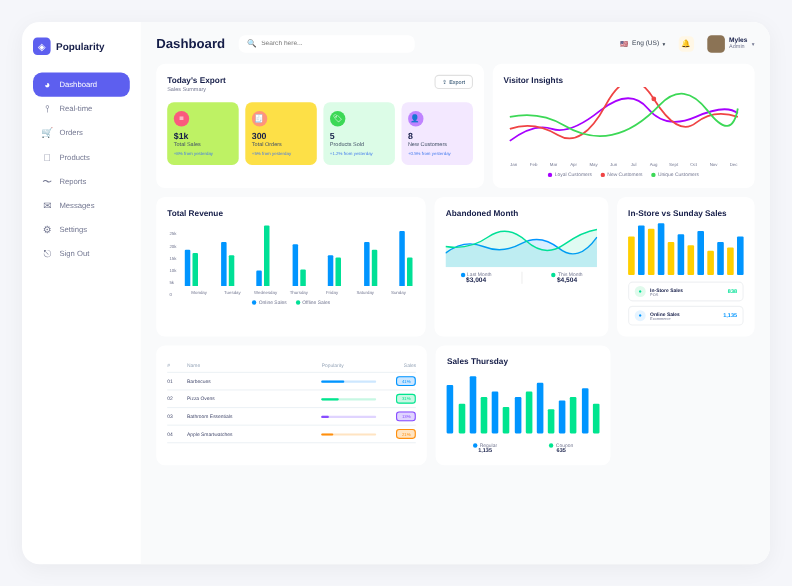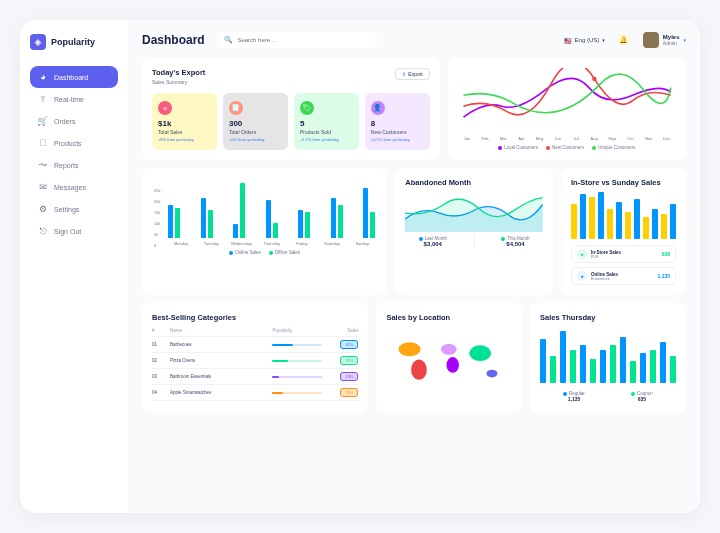--- a/index.html
+++ b/index.html
@@ -31,22 +31,22 @@
 .card{background:#fff;border-radius:8px;padding:10px}
 .card-title{font-size:7.5px;font-weight:700;color:#151D48;margin-bottom:2px}
 .card-sub{font-size:5px;color:#737791;margin-bottom:8px}
 .export{float:right;font-size:5px;color:#0F3659;border:0.5px solid #E0E0E0;border-radius:4px;padding:2px 6px;display:flex;align-items:center;gap:2px}
 .stats{display:grid;grid-template-columns:repeat(4,1fr);gap:6px;margin-top:8px}
 .stat{border-radius:6px;padding:8px 6px}
 .stat-icon{width:14px;height:14px;border-radius:50%;display:flex;align-items:center;justify-content:center;font-size:7px;color:#fff;margin-bottom:4px}
 .stat-value{font-size:8px;font-weight:700;color:#151D48}
 .stat-label{font-size:5px;color:#425166;margin-top:1px}
 .stat-change{font-size:4px;color:#4079ED;margin-top:2px}
-.stat.red{background:#fef9c3}.stat.red .stat-icon{background:#FA5A7D}
-.stat.yellow{background:#e5e5e5}.stat.yellow .stat-icon{background:#FF947A}
+.stat.red{background:#bef264}.stat.red .stat-icon{background:#FA5A7D}
+.stat.yellow{background:#fde047}.stat.yellow .stat-icon{background:#FF947A}
 .stat.green{background:#DCFCE7}.stat.green .stat-icon{background:#3CD856}
 .stat.purple{background:#F3E8FF}.stat.purple .stat-icon{background:#BF83FF}
 .chart-svg{width:100%;display:block}
 .legend{display:flex;gap:8px;justify-content:center;margin-top:4px;flex-wrap:wrap}
 .legend-item{display:flex;align-items:center;gap:2px;font-size:4.5px;color:#737791}
 .dot{width:4px;height:4px;border-radius:50%}
 .bars{display:flex;align-items:flex-end;justify-content:space-between;height:60px;padding:0 2px}
 .bar-group{display:flex;gap:2px;align-items:flex-end}
 .bar{width:5px;border-radius:1px 1px 0 0}
 .day-labels{display:flex;justify-content:space-between;margin-top:3px}
@@ -181,20 +181,21 @@
             </div>
             <div class="stat purple">
               <div class="stat-icon">👤</div>
               <div class="stat-value">8</div>
               <div class="stat-label">New Customers</div>
               <div class="stat-change">+0.5% from yesterday</div>
             </div>
           </div>
       </div>
       <div class="card">
+        <div class="card-title">Visitor Insights</div>
         <svg class="chart-svg" viewBox="0 0 200 60">
           <path d="M5,45 Q25,30 40,35 T80,20 T120,18 T160,25 T195,22" stroke="#A700FF" stroke-width="1.5" fill="none"></path>
           <path d="M5,35 Q25,28 45,40 T85,15 T125,10 T160,30 T195,25" stroke="#EF4444" stroke-width="1.5" fill="none"></path>
           <path d="M5,25 Q30,20 50,32 T90,40 T130,15 T170,20 T195,18" stroke="#3CD856" stroke-width="1.5" fill="none"></path>
           <circle cx="125" cy="10" r="2" fill="#EF4444"></circle>
         </svg>
         <div class="day-labels" id="vmonths">
             <div class="day-label">Jan</div>
             <div class="day-label">Feb</div>
             <div class="day-label">Mar</div>
@@ -211,20 +212,21 @@
         <div class="legend" id="vlegend">
             <div class="legend-item"><span class="dot" style="background:#A700FF"></span>Loyal Customers</div>
             <div class="legend-item"><span class="dot" style="background:#EF4444"></span>New Customers</div>
             <div class="legend-item"><span class="dot" style="background:#3CD856"></span>Unique Customers</div>
           </div>
       </div>
     </div>
 
     <div class="grid row2" style="margin-bottom:8px">
       <div class="card">
+        <div class="card-title">Total Revenue</div>
         <div class="rev-wrap">
           <div class="yaxis" id="yticks">
               <div class="ytick">25k</div>
               <div class="ytick">20k</div>
               <div class="ytick">15k</div>
               <div class="ytick">10k</div>
               <div class="ytick">5k</div>
               <div class="ytick">0</div>
             </div>
           <div class="bars" id="revbars">
@@ -330,21 +332,20 @@
                 <div class="instore-sub">Ecommerce</div>
               </div>
               <div class="instore-val" style="color:#0095FF">1,135</div>
             </div>
           </div>
       </div>
     </div>
 
     <div class="grid row3">
       <div class="card">
-        <div class="card-title">Best-Selling Categories</div>
         <div class="table" style="margin-top:6px">
           <div class="table-header">
             <div class="th-num">#</div>
             <div class="th-name">Name</div>
             <div class="th-pop">Popularity</div>
             <div class="th-sales">Sales</div>
           </div>
           <div id="bestrows">
               <div class="table-row">
                 <div class="th-num">01</div>
@@ -380,33 +381,20 @@
                 <div class="th-num">04</div>
                 <div class="th-name">Apple Smartwatches</div>
                 <div class="th-pop">
                   <div class="prog" style="background:#FFE4C2">
                     <div class="prog-fill" style="width:21%;background:#FF8F0D"></div>
                   </div>
                 </div>
                 <div class="th-sales"><span class="sales-badge" style="color:#FF8F0D;border-color:#FF8F0D;background:#FFE4C2">21%</span></div>
               </div>
             </div>
-        </div>
-      </div>
-      <div class="card">
-        <div class="card-title">Sales by Location</div>
-        <div class="map">
-          <svg viewBox="0 0 160 70" width="100%">
-            <ellipse cx="30" cy="22" rx="14" ry="9" fill="#FFA412"></ellipse>
-            <ellipse cx="42" cy="48" rx="10" ry="13" fill="#EF4444"></ellipse>
-            <ellipse cx="80" cy="22" rx="10" ry="7" fill="#A700FF" opacity="0.4"></ellipse>
-            <ellipse cx="85" cy="42" rx="8" ry="10" fill="#A700FF"></ellipse>
-            <ellipse cx="120" cy="27" rx="14" ry="10" fill="#00E096"></ellipse>
-            <ellipse cx="135" cy="53" rx="7" ry="5" fill="#6366F1"></ellipse>
-          </svg>
         </div>
       </div>
       <div class="card">
         <div class="card-title">Sales Thursday</div>
         <div class="breakdown-bars" id="bdbars">
             <div class="breakdown-bar" style="background:#0095FF;height:44px"></div>
             <div class="breakdown-bar" style="background:#00E58F;height:27.500000000000004px"></div>
             <div class="breakdown-bar" style="background:#0095FF;height:52.25000000000001px"></div>
             <div class="breakdown-bar" style="background:#00E58F;height:33px"></div>
             <div class="breakdown-bar" style="background:#0095FF;height:38.5px"></div>

